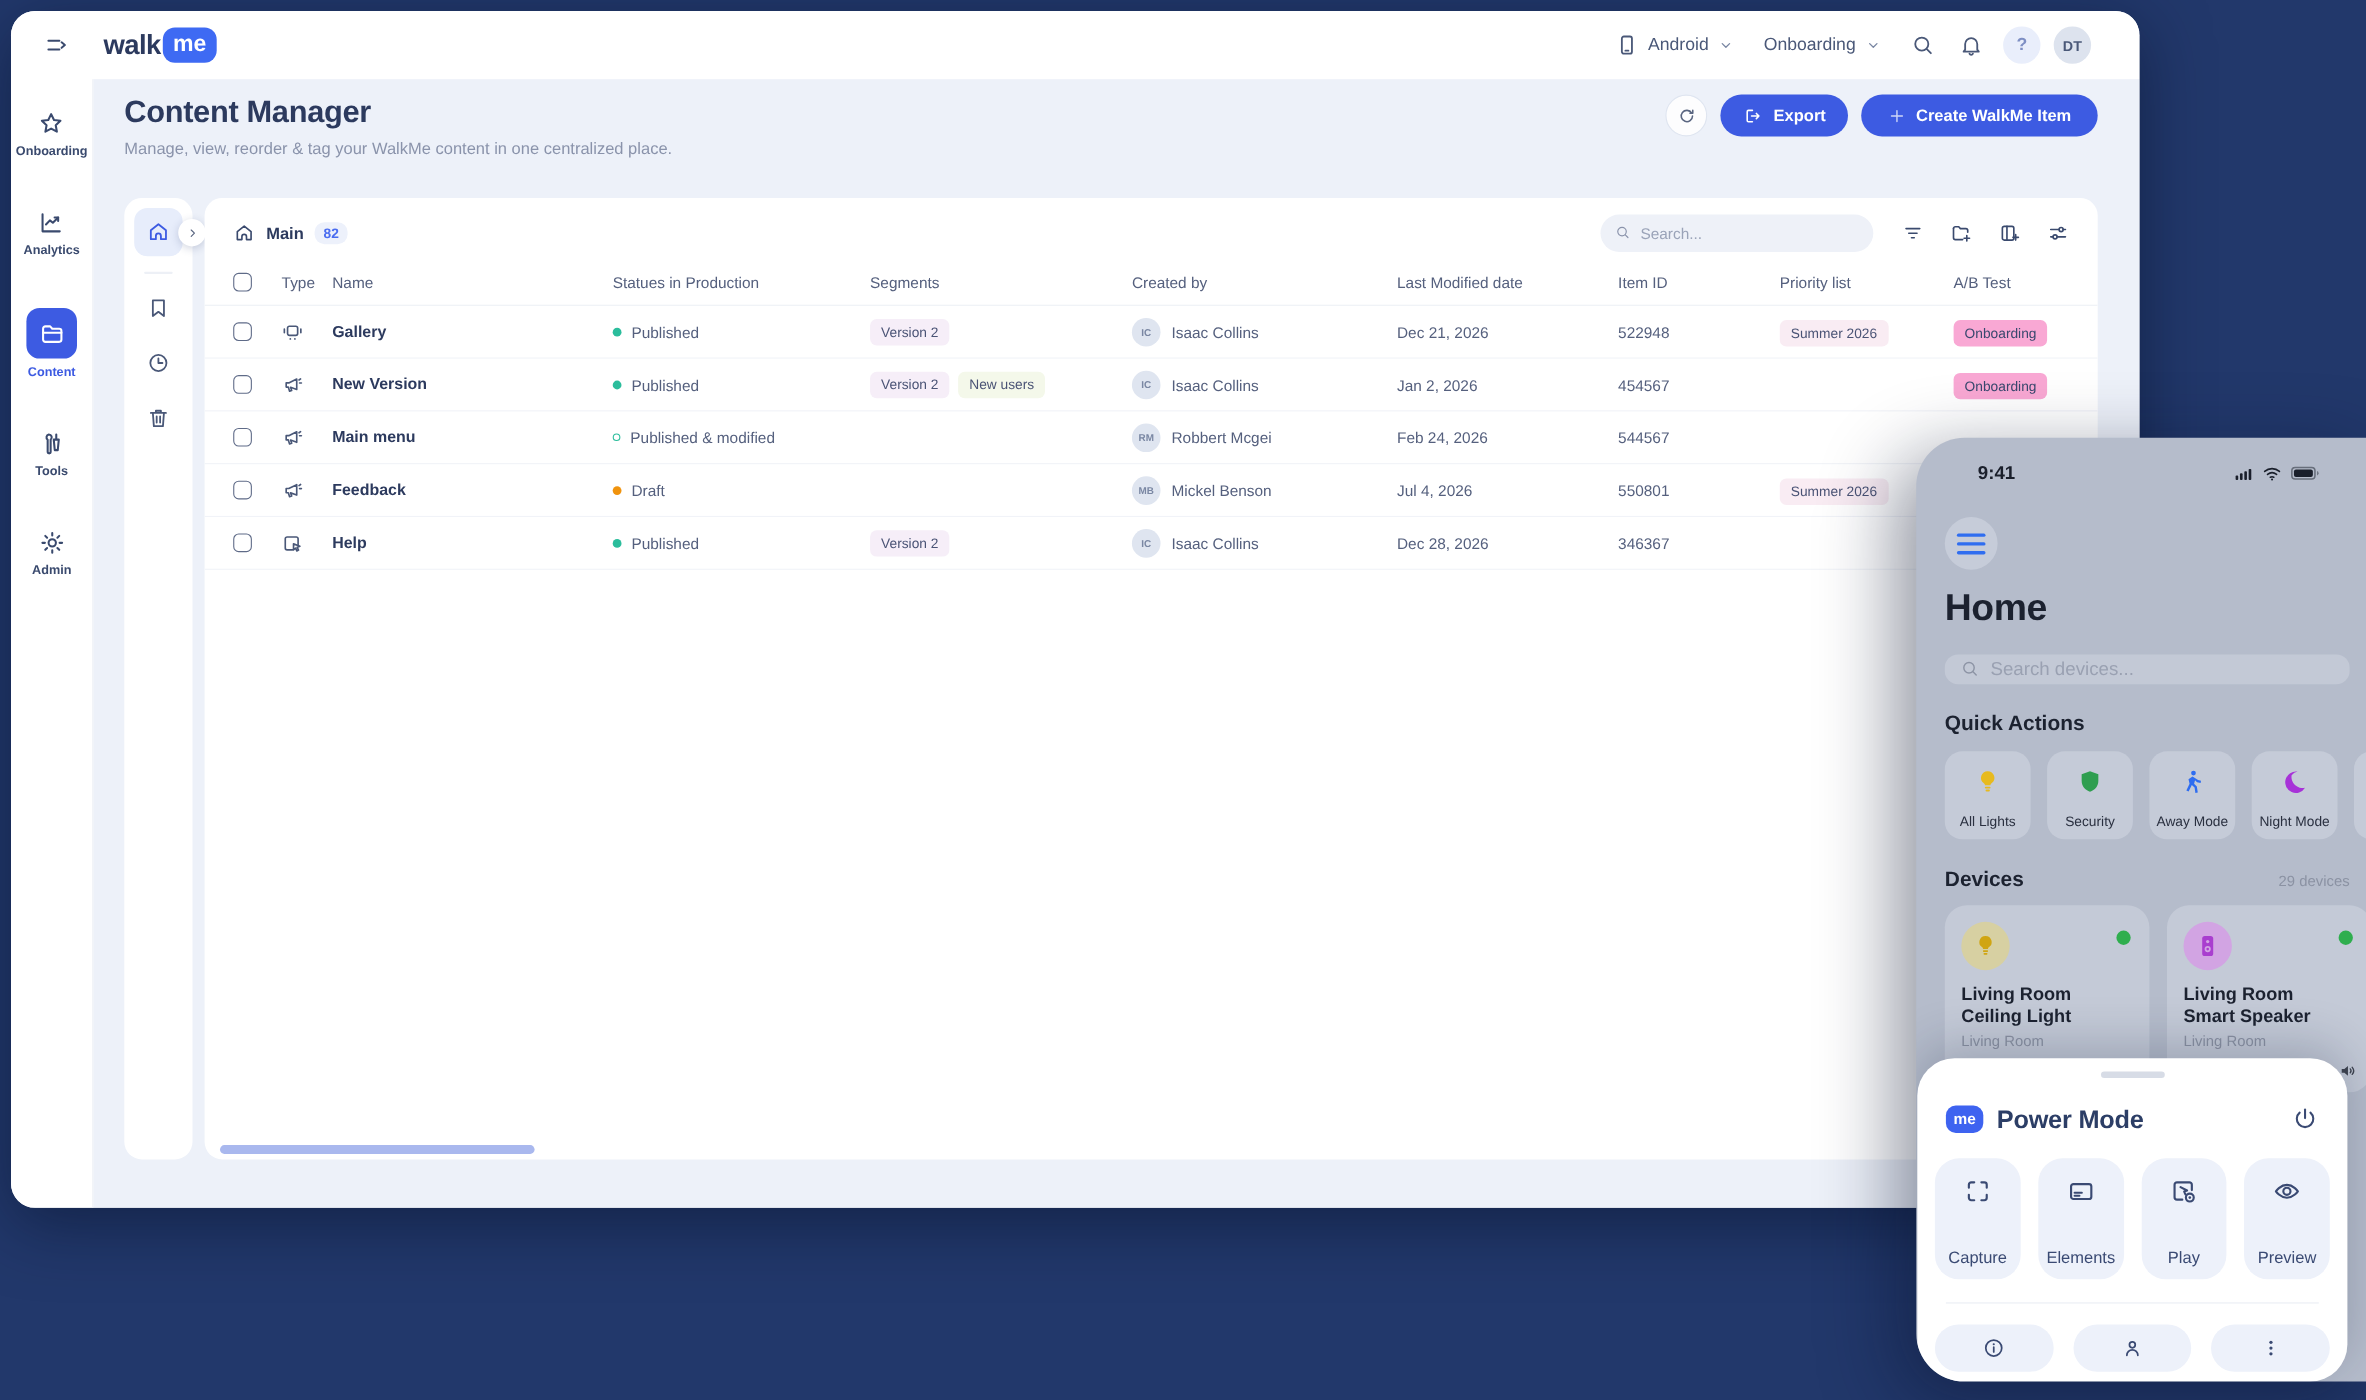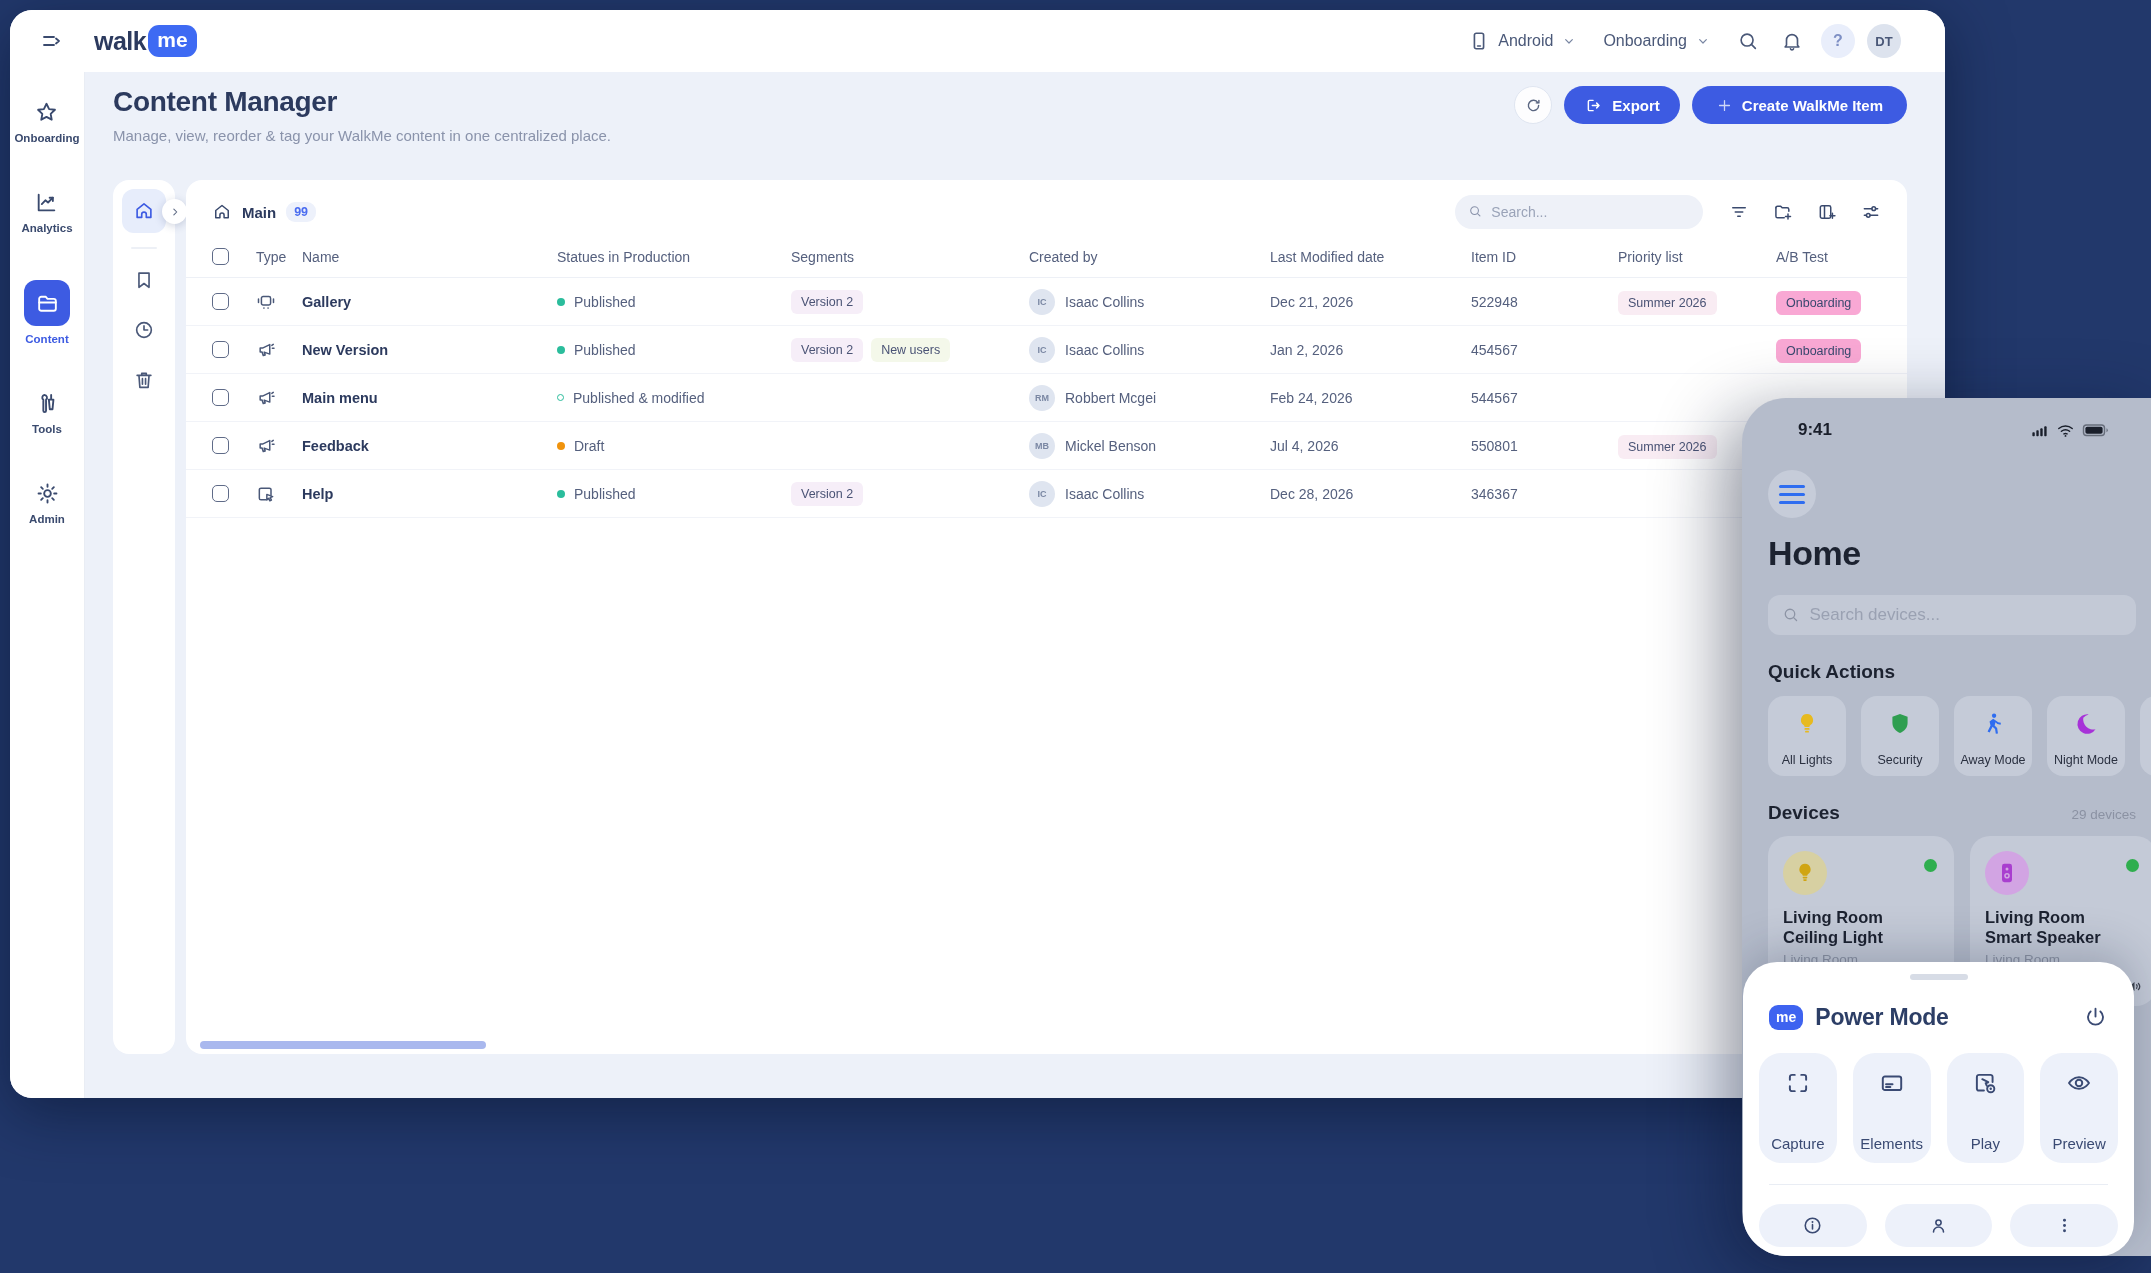--- a/index.html
+++ b/index.html
@@ -111,21 +111,21 @@
   
   .phone { position:absolute; left:1742px; top:398px; width:420px; height:858px; background:#b5bccb;
            border-radius:44px 0 0 44px; box-shadow:-18px 18px 70px rgba(8,18,44,.45); z-index:50; overflow:hidden; }
   .statusbar { display:flex; align-items:center; padding:20px 52px 0 56px; }
   .sb-time { font-size:17px; font-weight:700; color:#1a1f2b; }
   .sb-icons { margin-left:auto; display:flex; align-items:center; gap:7px; color:#1a1f2b; }
   .menu-btn { margin:28px 0 0 26px; width:48px; height:48px; border-radius:50%; background:#c6ccd9;
               display:flex; flex-direction:column; align-items:center; justify-content:center; gap:5px; cursor:pointer; }
   .menu-btn i { display:block; width:26px; height:3px; border-radius:2px; background:#2f6df0; }
   .phone-title { margin:16px 0 0 26px; font-size:34px; font-weight:800; color:#1c2230; letter-spacing:-.4px; }
-  .phone-search { margin:22px 26px 0 26px; height:40px; border-radius:12px; background:#c3c9d6;
+  .phone-search { margin:22px 26px 0 26px; height:27px; border-radius:12px; background:#c3c9d6;
                   display:flex; align-items:center; gap:10px; padding:0 14px; }
   .phone-search .ps-ico { width:19px; height:19px; color:#8d94a5; }
   .phone-search input { border:none; outline:none; background:transparent; font-size:17px; color:#5a6070; width:100%;
                   font-family:"Liberation Sans",sans-serif; }
   .phone-search input::placeholder { color:#9aa1b2; }
   .qa-title { margin:26px 0 13px 26px; font-size:19px; font-weight:700; color:#1c2230; }
   .qa-row { margin-left:26px; display:flex; gap:15px; }
   .qa-tile { flex:0 0 auto; width:78px; height:80px; border-radius:16px; background:#c5cbd8; cursor:pointer;
              display:flex; flex-direction:column; align-items:center; justify-content:flex-end; padding-bottom:9px; position:relative; }
   .qa-tile svg { position:absolute; top:15px; left:50%; transform:translateX(-50%); width:26px; height:26px; }
@@ -606,21 +606,21 @@
 
         <div class="table-card">
           <div class="table-toolbar">
             <div class="crumb">
               <span class="crumb-ico">
                   <svg viewBox="0 0 24 24">
                     <use href="#i-home"></use>
                   </svg>
                 </span>
               <span class="crumb-label">Main</span>
-              <span class="crumb-count">99</span>
+              <span class="crumb-count">82</span>
             </div>
             <div class="search-pill">
               <span class="sp-ico">
                   <svg viewBox="0 0 24 24">
                     <use href="#i-search"></use>
                   </svg>
                 </span>
               <input type="text" placeholder="Search..." style="">
             </div>
             <div class="tool-icons">

